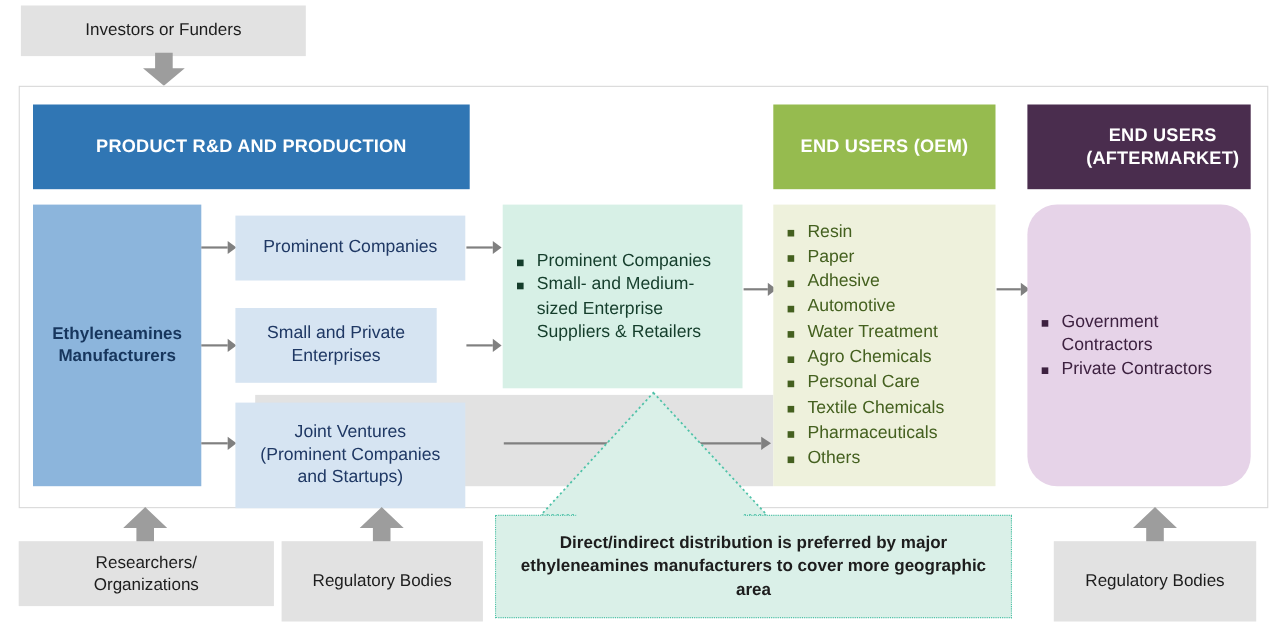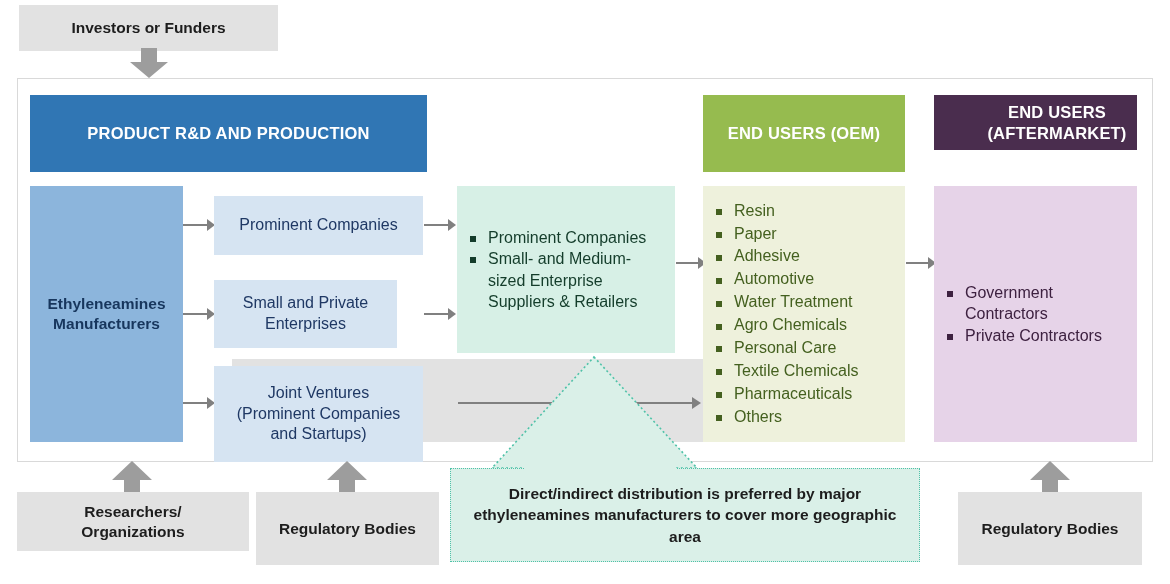--- a/index.html
+++ b/index.html
@@ -26,21 +26,21 @@
   .vctr{
     display:flex;
     align-items:center;
     justify-content:flex-start;
   }
 
   
   .greybox{
     background:#e2e2e2;
     color:#1d1d1d;
-    font-weight:bold;
+    font-weight:normal;
     font-size:15.5px;
     line-height:1.28;
   }
 
   
   #frame{
     left:17px; top:78px; width:1136px; height:384px;
     border:1px solid #d9d9d9;
     background:#ffffff;
   }
@@ -81,20 +81,21 @@
     background:#eef1dc;
     color:#44601f;
     font-size:16px;
     line-height:1.43;
   }
   #after-box{
     background:#e6d3e8;
     color:#3d2140;
     font-size:16px;
     line-height:1.32;
+    border-radius:27px;
   }
   #greyband{background:#e2e2e2;}
 
   
   ul.bl{
     list-style:none;
     margin:0;
     padding:0;
   }
   ul.bl li{
@@ -150,21 +151,21 @@
 
   <div class="abs hdr ctr" id="hdr-prod" style="left:30px; top:95px; width:397px; height:77px; font-size:16.5px;">
     <span>PRODUCT R&amp;D AND PRODUCTION</span>
   </div>
 
 
   <div class="abs hdr ctr" id="hdr-oem" style="left:703px; top:95px; width:202px; height:77px; font-size:16.5px;">
     <span>END USERS (OEM)</span>
   </div>
 
-  <div class="abs hdr ctr" id="hdr-after" style="left:934px; top:95px; width:203px; height:55px; font-size:16.5px; white-space:pre-line;padding-left:43px;">
+  <div class="abs hdr ctr" id="hdr-after" style="left:934px; top:95px; width:203px; height:77px; font-size:16.5px; white-space:pre-line;padding-left:43px;">
     <span>END USERS
 (AFTERMARKET)</span>
   </div>
 
   <div class="abs ctr" id="manufacturers" style="left:30px; top:186px; width:153px; height:256px; white-space:pre-line;">
     <span>Ethyleneamines
 Manufacturers</span>
   </div>
 
   <div class="abs" id="greyband" style="left:232px; top:359px; width:471px; height:83px;"></div>

